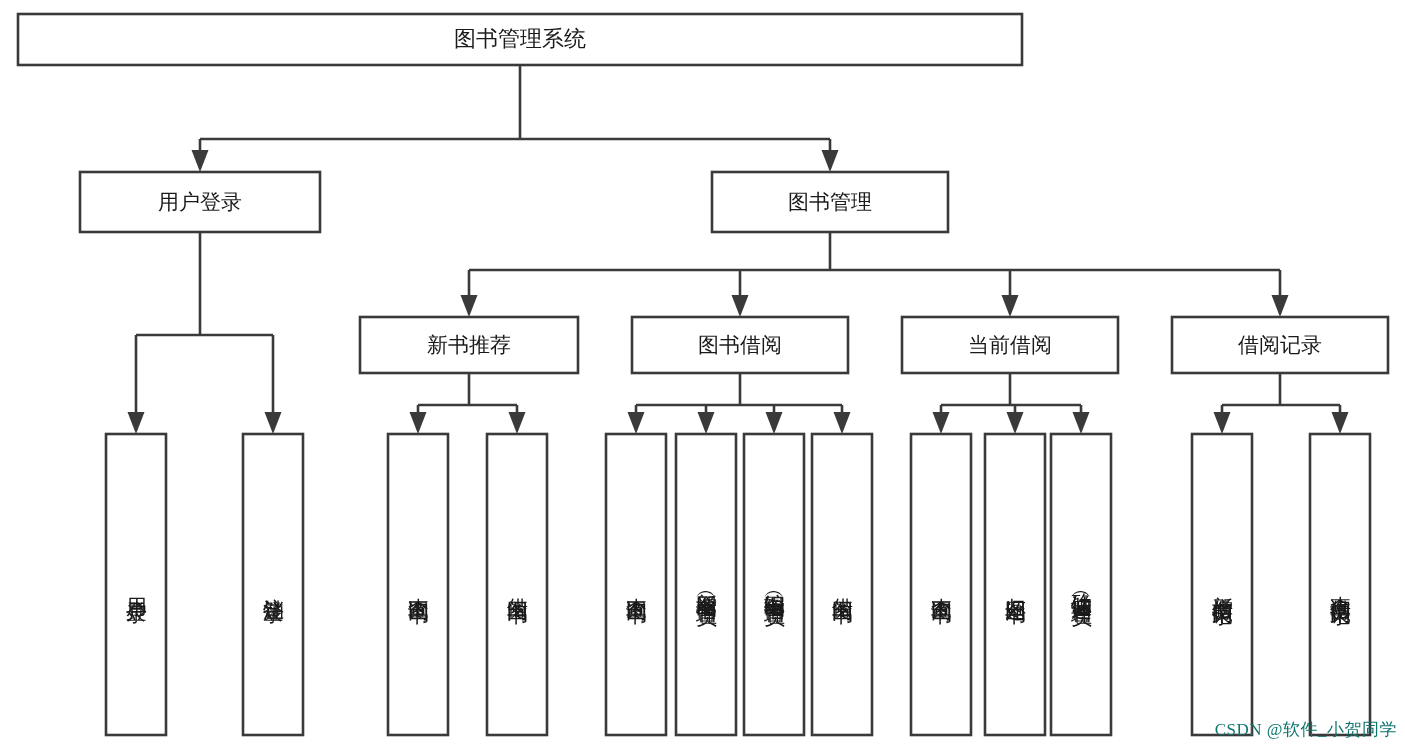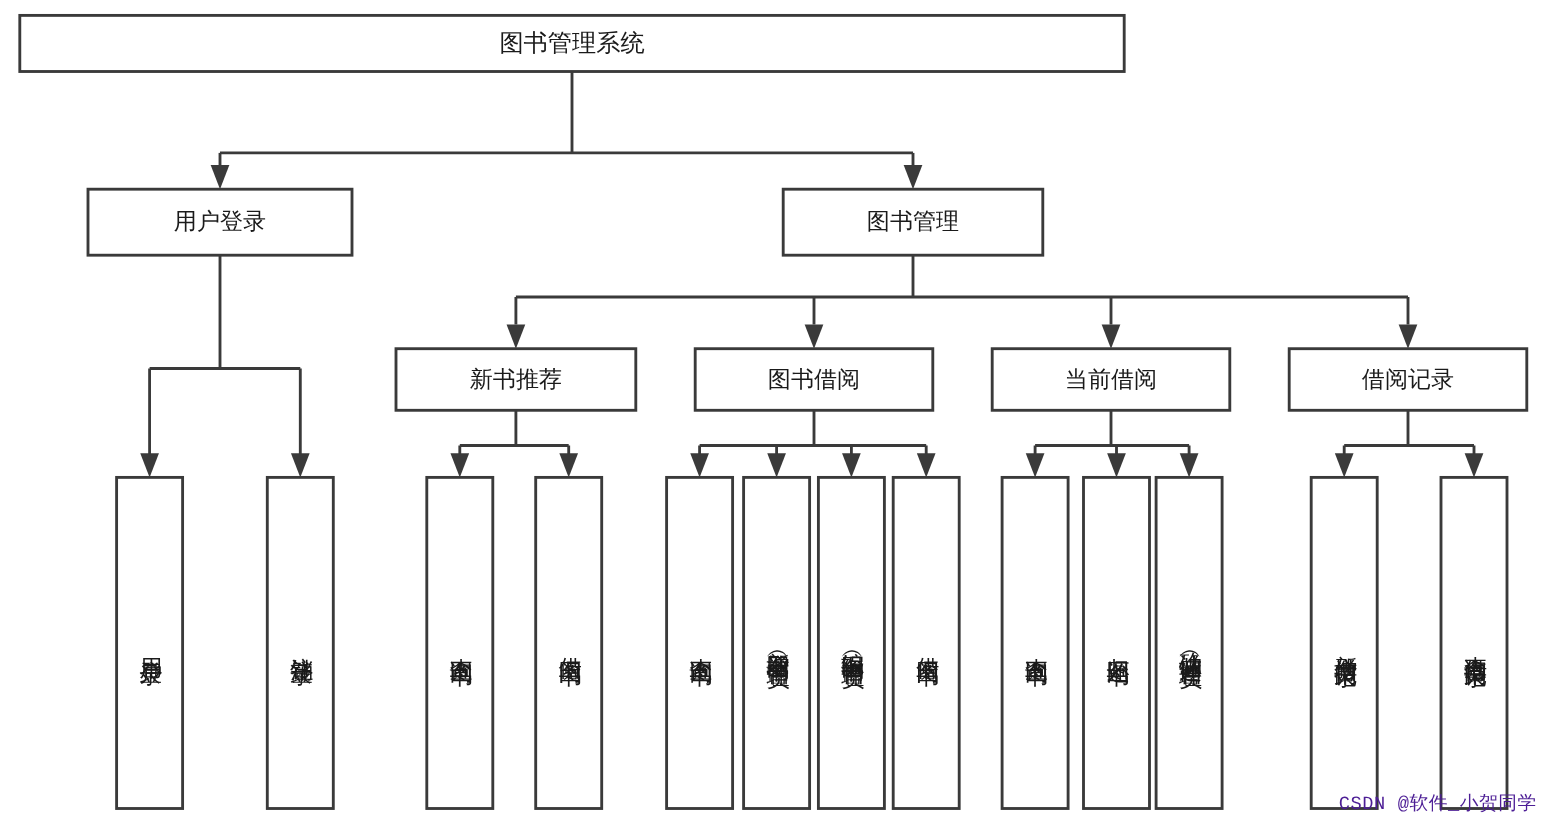--- a/index.html
+++ b/index.html
@@ -72,23 +72,23 @@
     line-height: 1.18;
     letter-spacing: 2px;
     color: #1a1a1a;
     white-space: nowrap;
     text-align: center;
   }
   .watermark {
     position: absolute;
     right: 8px;
     bottom: 6px;
-    font-family: Liberation Mono, monospace;
+    font-family: Liberation Serif, serif;
     font-size: 17px;
-    color: #4c1d95;
+    color: #0f766e;
     white-space: nowrap;
     letter-spacing: 0.5px;
     text-align: right;
   }
 </style>
 </head>
 <body>
 
 <div id="diagram-root">
   <svg class="flow" viewBox="0 0 1405 747">

